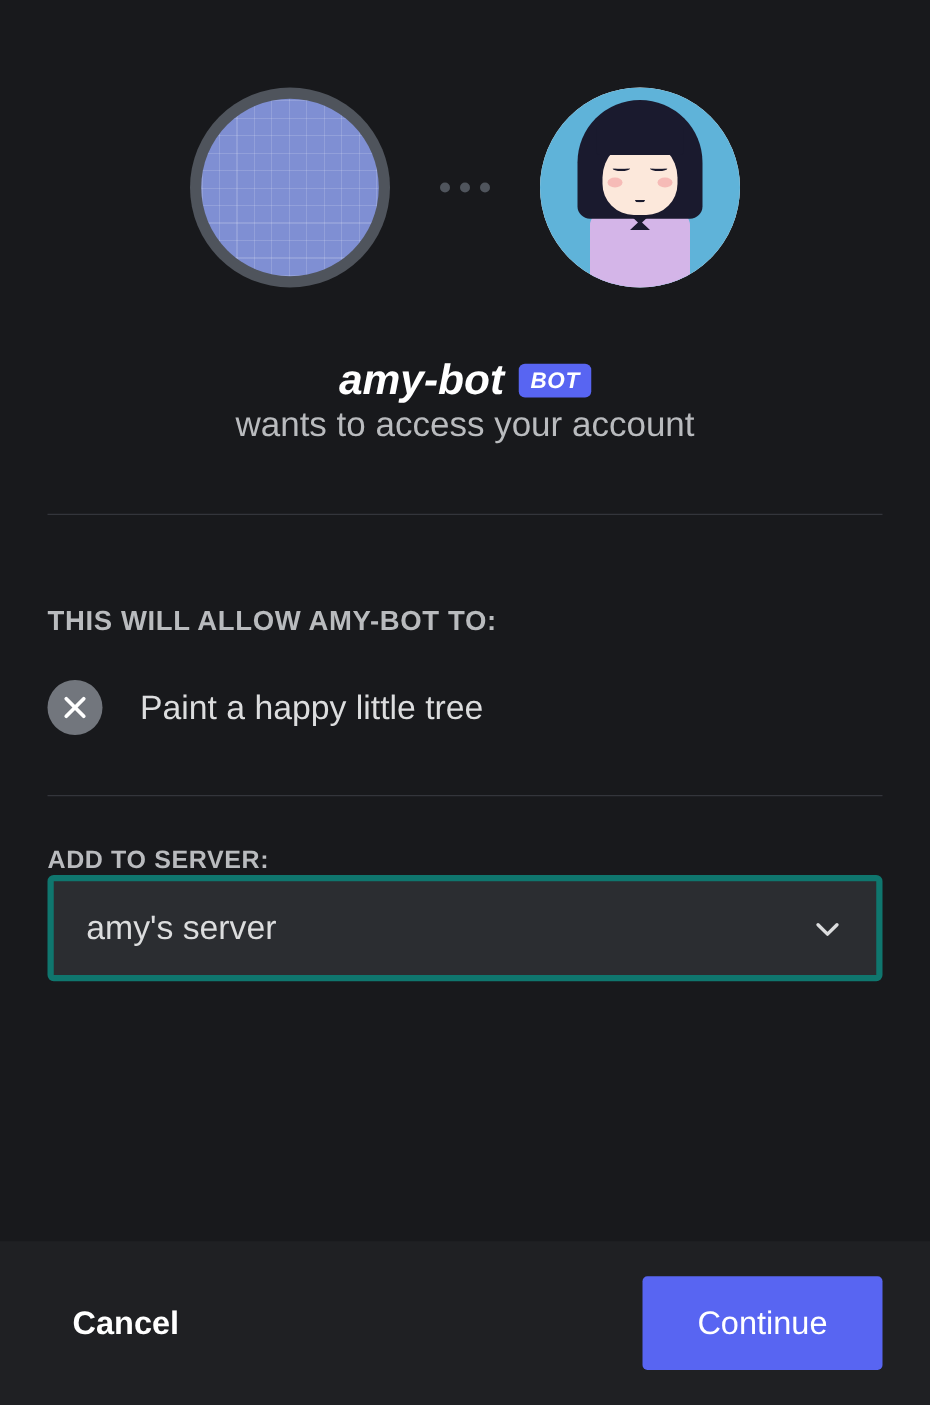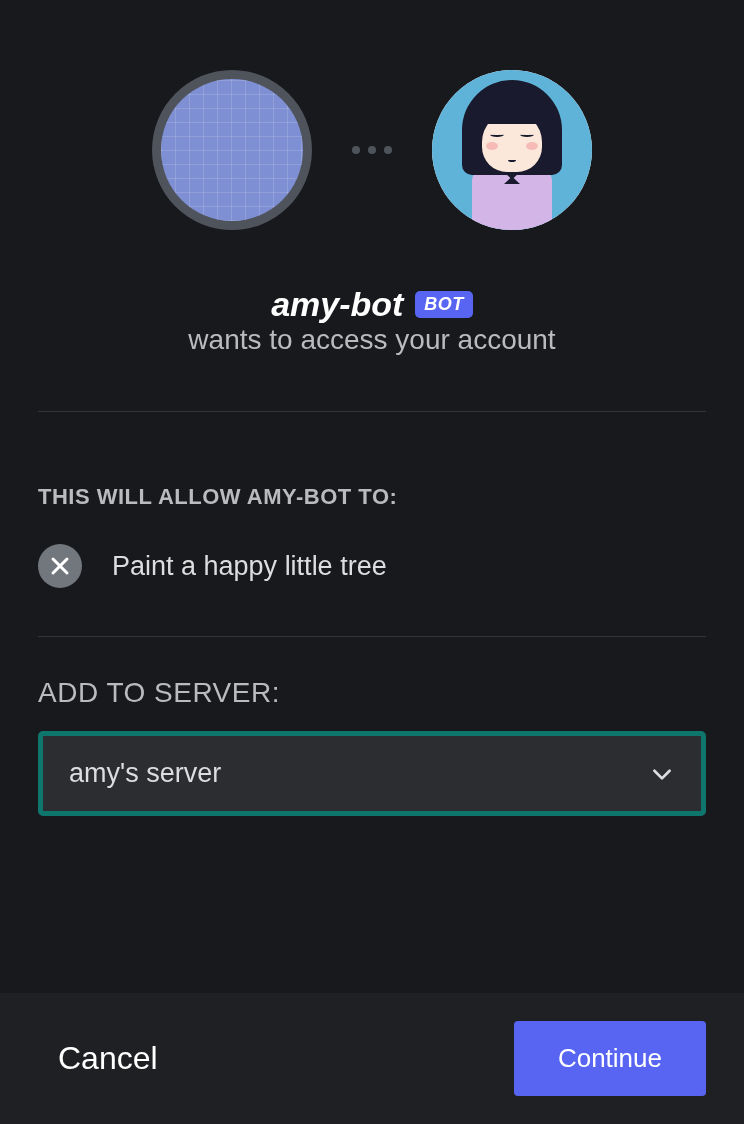--- a/index.html
+++ b/index.html
@@ -235,25 +235,24 @@
       fill: none;
       stroke-linecap: round;
       stroke-linejoin: round;
     }
     .perm-text {
       color: #dcddde;
       font-size: 27px;
     }
     .server-label {
       color: #b9bbbe;
-      font-size: 28px;
-      font-weight: 400;
+      font-size: 20px;
+      font-weight: 700;
       letter-spacing: 0.5px;
       margin-top: 40px;
-      margin-bottom: 22px;
     }
     .server-select {
       background: #2b2d31;
       border: 5px solid #0f766e;
       border-radius: 5px;
       padding: 22px 26px;
       display: flex;
       align-items: center;
       justify-content: space-between;
       cursor: pointer;
@@ -290,22 +289,22 @@
       background: #1f2023;
       padding: 28px 38px;
       display: flex;
       align-items: center;
       justify-content: space-between;
     }
     .btn-cancel {
       background: transparent;
       border: none;
       color: #ffffff;
-      font-size: 32px;
-      font-weight: 400;
+      font-size: 26px;
+      font-weight: 700;
       cursor: pointer;
       padding: 18px 20px;
     }
     .btn-continue {
       background: #5865f2;
       border: none;
       color: #ffffff;
       font-size: 26px;
       font-weight: 500;
       cursor: pointer;

